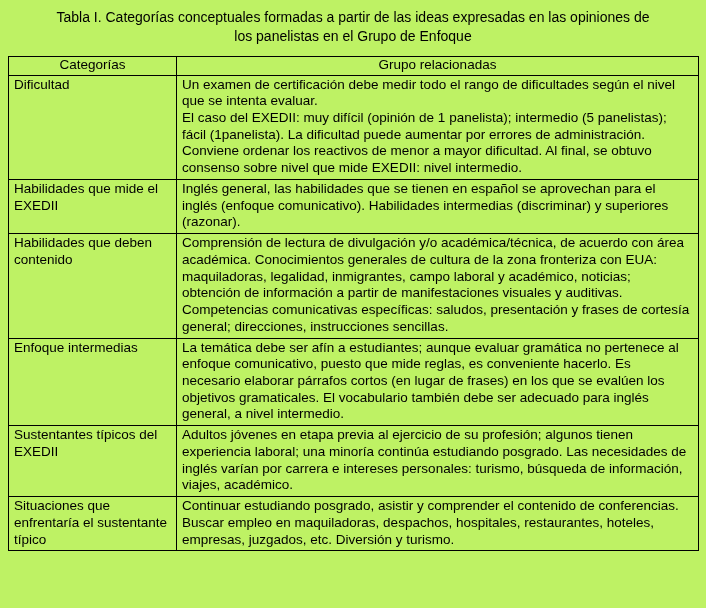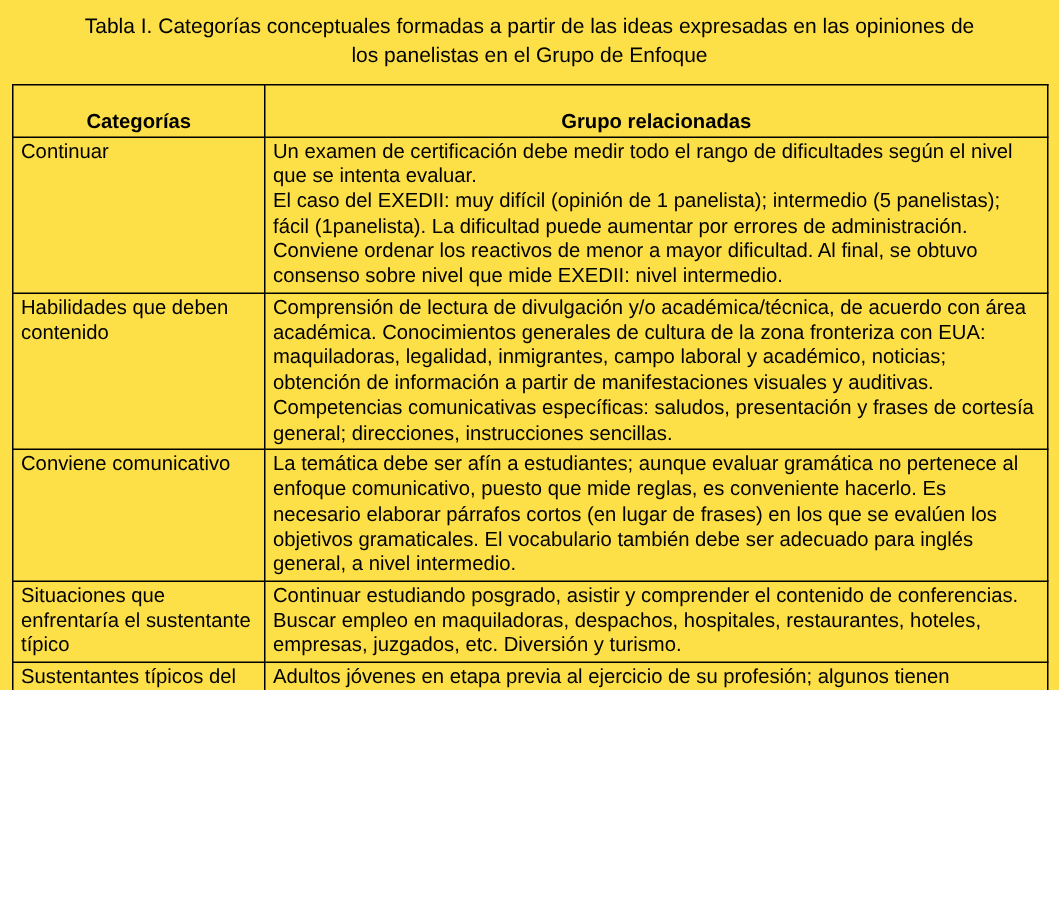--- a/index.html
+++ b/index.html
@@ -4,24 +4,24 @@
 <style>
   html, body {
     margin: 0;
     padding: 0;
     background: #ffffff;
     color: #000000;
     font-family: "Liberation Sans", sans-serif;
   }
   .page {
     width: 706px;
-    height: 460px;
+    height: 608px;
     box-sizing: border-box;
     padding: 6px 8px 4px 8px;
-    background: #fde047;
+    background: #bef264;
     overflow: hidden;
   }
   .caption {
     width: 606px;
     margin: 2px auto 10px auto;
     text-align: center;
     font-size: 14px;
     line-height: 1.35;
     color: #000000;
   }
@@ -38,22 +38,22 @@
     border: 1px solid #000000;
     padding: 1px 5px 2px 5px;
     font-size: 13.5px;
     line-height: 1.24;
     vertical-align: top;
     box-sizing: border-box;
     word-wrap: break-word;
   }
   table.doc-table th {
     text-align: center;
-    font-weight: bold;
-    padding-top: 16px;
+    font-weight: normal;
+    padding-top: 0;
     padding-bottom: 1px;
   }
   td.ideas-cell {
     white-space: pre-line;
   }
 </style>
 </head>
 <body>
 
 <div class="page">
@@ -66,36 +66,40 @@
       <col class="col-ideas">
     </colgroup>
     <thead>
       <tr>
         <th>Categorías</th>
         <th>Grupo relacionadas</th>
       </tr>
     </thead>
     <tbody>
       <tr>
-        <td class="category-cell">Continuar</td>
+        <td class="category-cell">Dificultad</td>
         <td class="ideas-cell">Un examen de certificación debe medir todo el rango de dificultades según el nivel que se intenta evaluar.
 El caso del EXEDII: muy difícil (opinión de 1 panelista); intermedio (5 panelistas); fácil (1panelista).  La dificultad puede aumentar por errores de administración.  Conviene ordenar los reactivos de menor a mayor dificultad.  Al final, se obtuvo consenso sobre nivel que mide EXEDII: nivel intermedio.</td>
+      </tr>
+      <tr>
+        <td class="category-cell">Habilidades que mide el EXEDII</td>
+        <td class="ideas-cell">Inglés general, las habilidades que se tienen en español se aprovechan para el inglés (enfoque comunicativo).  Habilidades intermedias (discriminar) y superiores (razonar).</td>
       </tr>
       <tr>
         <td class="category-cell">Habilidades que deben contenido</td>
         <td class="ideas-cell">Comprensión de lectura de divulgación y/o académica/técnica, de acuerdo con área académica.  Conocimientos generales de cultura de la zona fronteriza con EUA: maquiladoras, legalidad, inmigrantes, campo laboral y académico, noticias; obtención de información a partir de manifestaciones visuales y auditivas.  Competencias comunicativas específicas: saludos, presentación y frases de cortesía general; direcciones, instrucciones sencillas.</td>
       </tr>
       <tr>
-        <td class="category-cell">Conviene comunicativo</td>
+        <td class="category-cell">Enfoque intermedias</td>
         <td class="ideas-cell">La temática debe ser afín a estudiantes; aunque evaluar gramática no pertenece al enfoque comunicativo, puesto que mide reglas, es conveniente hacerlo.  Es necesario elaborar párrafos cortos (en lugar de frases) en los que se evalúen los objetivos gramaticales. El vocabulario también debe ser adecuado para inglés general, a nivel intermedio.</td>
+      </tr>
+      <tr>
+        <td class="category-cell">Sustentantes típicos del EXEDII</td>
+        <td class="ideas-cell">Adultos jóvenes en etapa previa al ejercicio de su profesión; algunos tienen experiencia laboral; una minoría continúa estudiando posgrado. Las necesidades de inglés varían por carrera e intereses personales: turismo, búsqueda de información, viajes, académico.</td>
       </tr>
       <tr>
         <td class="category-cell">Situaciones que enfrentaría el sustentante típico</td>
         <td class="ideas-cell">Continuar estudiando posgrado, asistir y comprender el contenido de conferencias. Buscar empleo en maquiladoras, despachos, hospitales, restaurantes, hoteles, empresas, juzgados, etc.  Diversión y turismo.</td>
-      </tr>
-      <tr>
-        <td class="category-cell">Sustentantes típicos del EXEDII</td>
-        <td class="ideas-cell">Adultos jóvenes en etapa previa al ejercicio de su profesión; algunos tienen experiencia laboral; una minoría continúa estudiando posgrado. Las necesidades de inglés varían por carrera e intereses personales: turismo, búsqueda de información, viajes, académico.</td>
       </tr>
     </tbody>
   </table>
 
 </div>
 
 </body></html>

